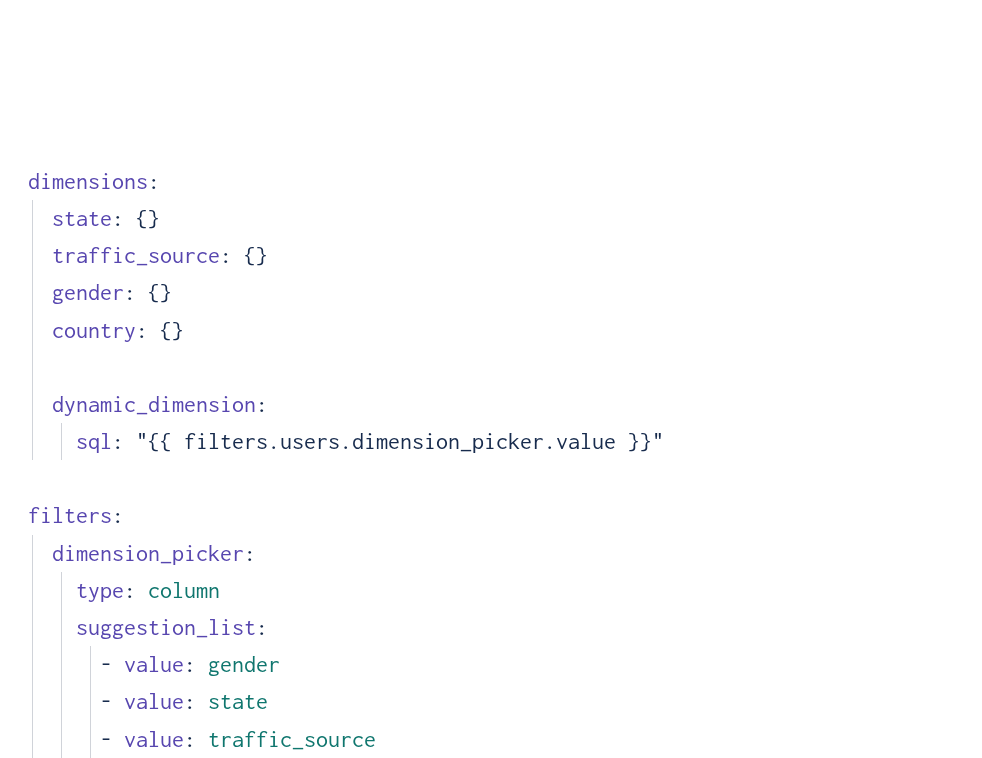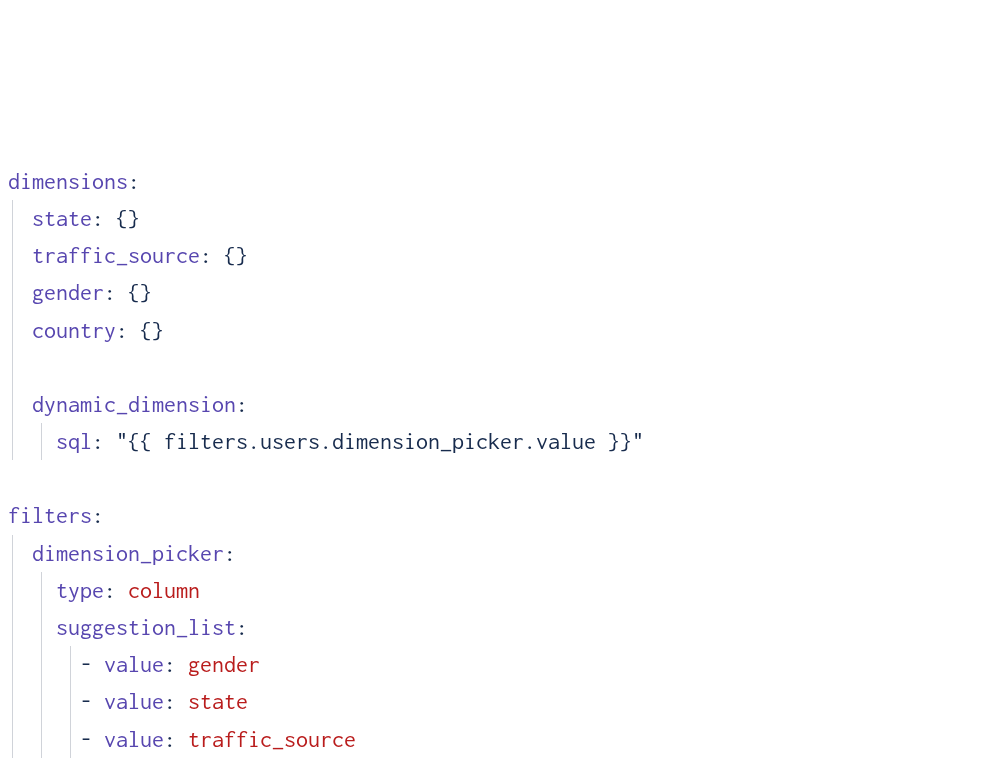--- a/index.html
+++ b/index.html
@@ -11,32 +11,33 @@
       font-family: "SF Mono", "Monaco", "Inconsolata", "Fira Code", "Fira Mono", "Roboto Mono", monospace;
       font-size: 24px;
       line-height: 1.55;
       background: #ffffff;
       padding: 14px 8px;
       white-space: pre;
       color: #172b4d;
     }
     .line {
       position: relative;
+      margin-left: 20px;
     }
     .key {
       color: #5746af;
     }
     .punct {
       color: #172b4d;
     }
     .string {
       color: #172b4d;
     }
     .value {
-      color: #b91c1c;
+      color: #0f766e;
     }
     .guide {
       position: absolute;
       left: 0;
       top: 0;
       bottom: 0;
       width: 1px;
       background: #d0d3d9;
     }
     .g1 { left: 4px; }

